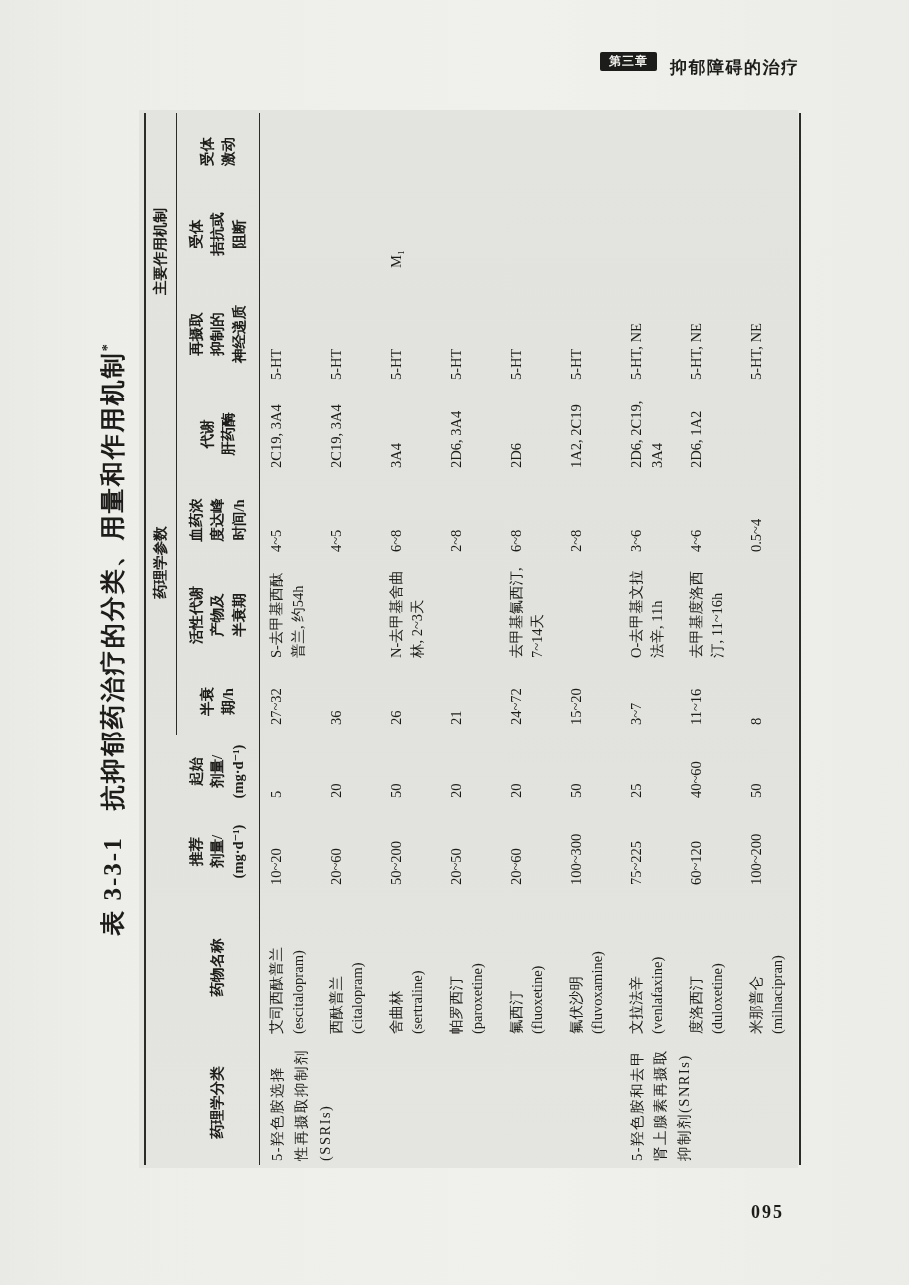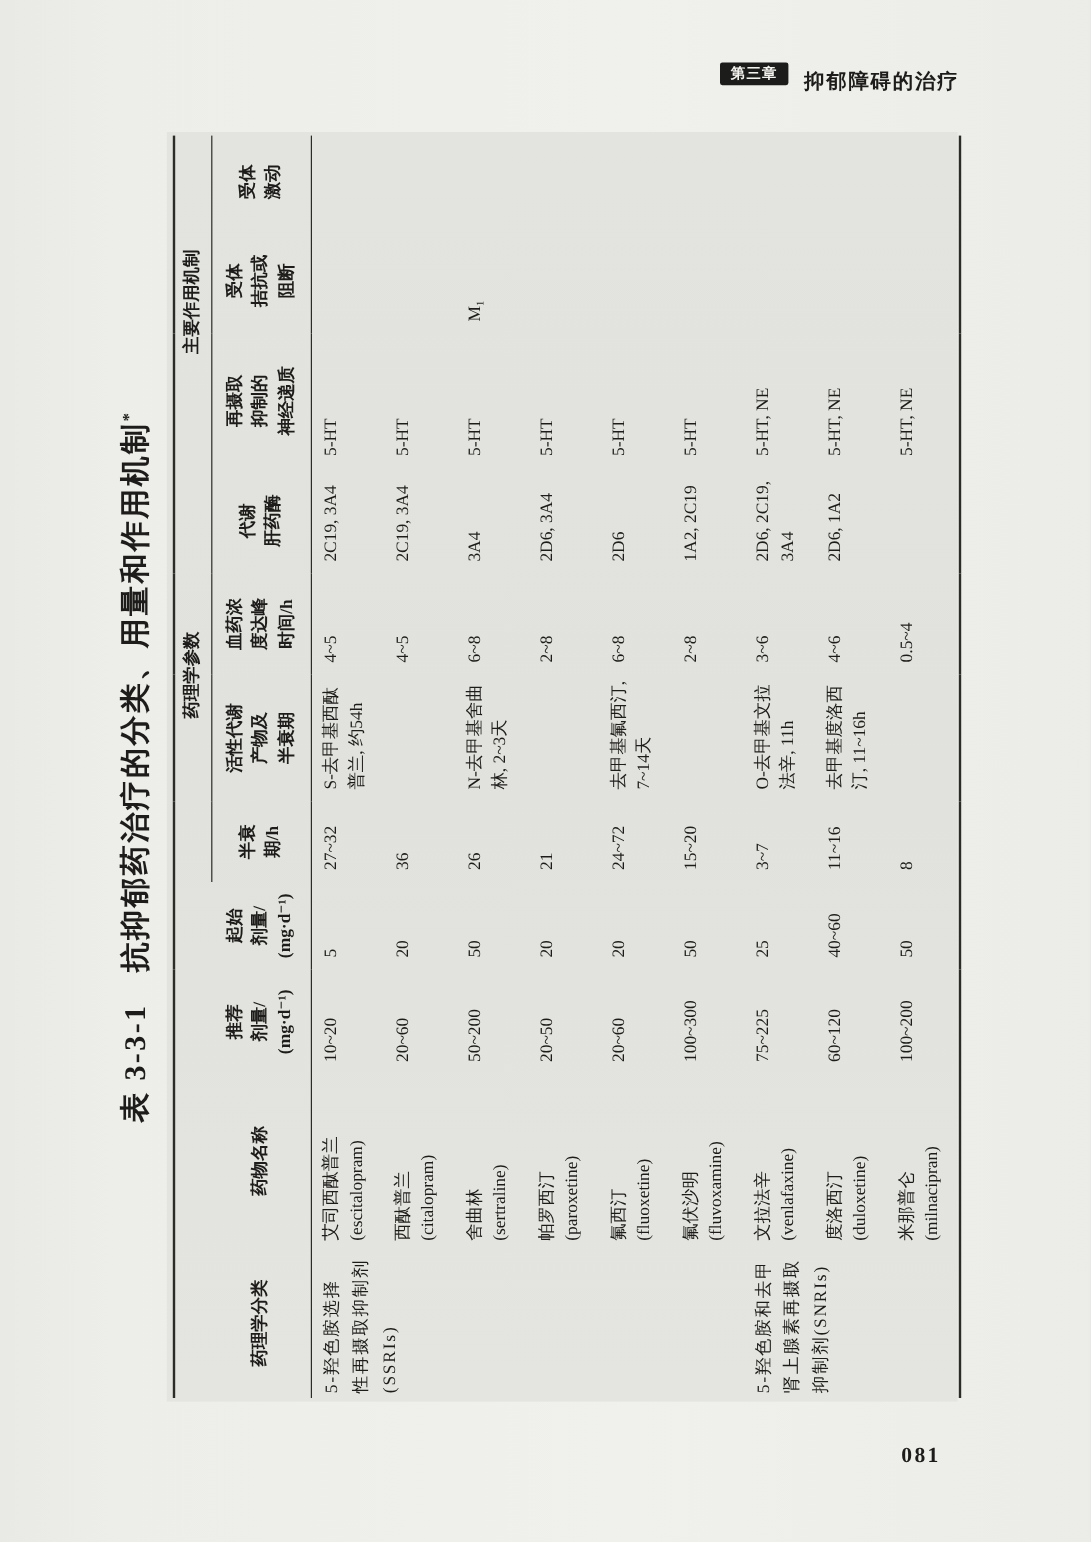--- a/index.html
+++ b/index.html
@@ -228,14 +228,14 @@
             <td class="data-cell">0.5~4</td>
             <td class="data-cell"></td>
             <td class="data-cell">5-HT, NE</td>
             <td class="data-cell"></td>
             <td class="data-cell"></td>
           </tr>
         </tbody>
     </table>
   </div>
 
-  <div class="page-number">081</div>
+  <div class="page-number">095</div>
 </div>
 
 </body></html>

